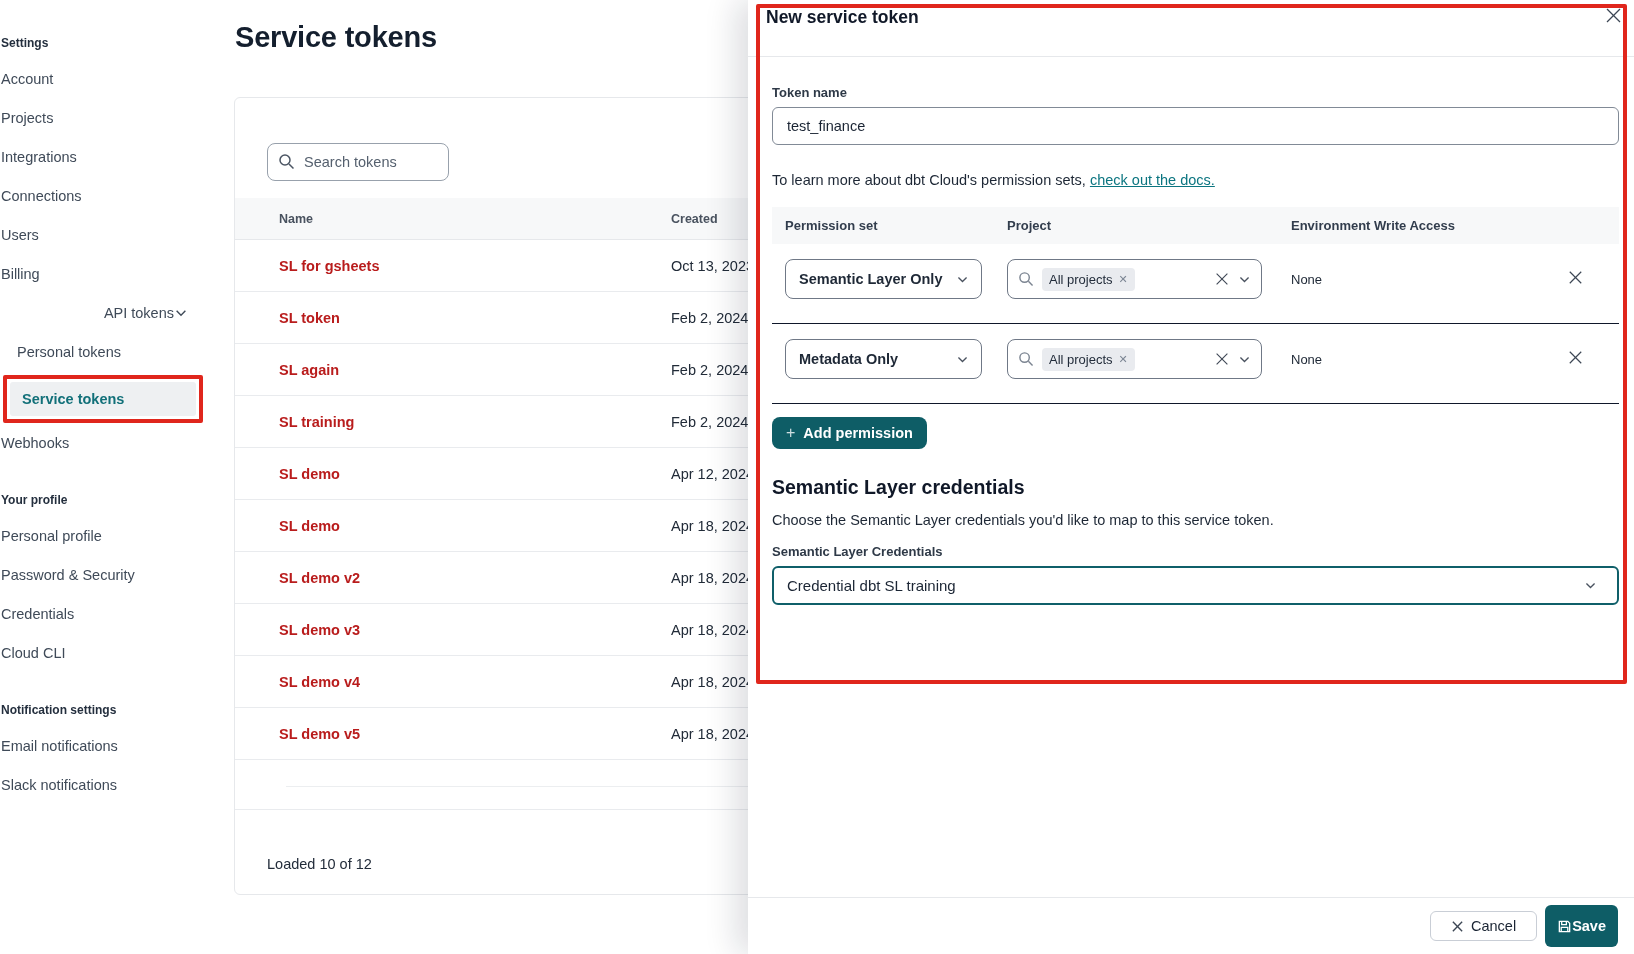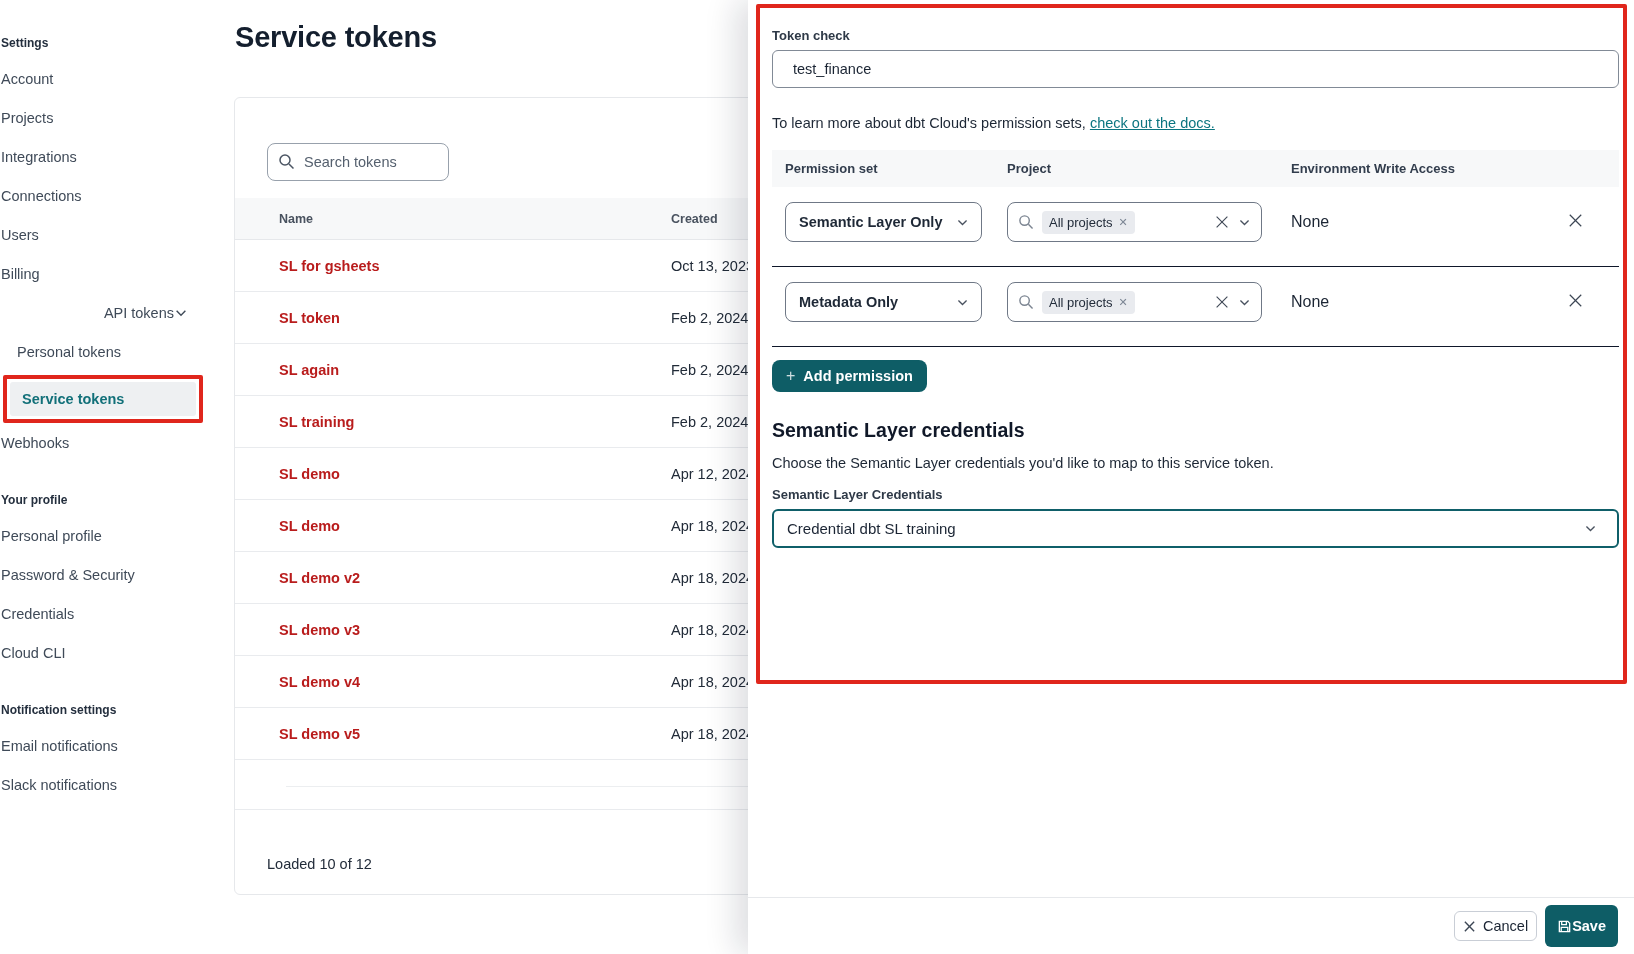--- a/index.html
+++ b/index.html
@@ -37,48 +37,48 @@
 
   
   .drawer { position: absolute; left: 748px; top: 0; width: 886px; height: 954px; background: #fff; box-shadow: -12px 0 30px rgba(16,24,40,0.14); }
   .drawer-red { position: absolute; left: 8px; top: 4px; width: 871px; height: 680px; border-radius: 2px; pointer-events: none; z-index: 50; }
   .drawer-header { height: 57px; border-bottom: 1px solid #e6e8eb; padding: 7px 0 0 18px; position: relative; }
   .drawer-title { font-size: 17.5px; font-weight: 700; color: #101828; }
   .icon-x { width: 17px; height: 17px; stroke: #3c4654; stroke-width: 1.3; fill: none; }
   .drawer-close { position: absolute; top: 7px; right: 12px; cursor: pointer; }
   .drawer-body { padding: 0 20px 0 24px; }
   .field-label { margin-top: 28px; font-size: 13px; font-weight: 600; color: #2e3947; }
-  .token-input { margin-top: 7px; width: 847px; height: 38px; border: 1px solid #818a96; border-radius: 6px; padding: 0 20px; font-size: 14.5px; font-family: inherit; color: #1a2433; outline: none; }
+  .token-input { margin-top: 7px; width: 847px; height: 38px; border: 1px solid #818a96; border-radius: 6px; padding: 0 14px; font-size: 14.5px; font-family: inherit; color: #1a2433; outline: none; }
   .docs-line { margin-top: 27px; font-size: 14.5px; color: #1d2735; }
   .docs-link { color: #0b7580; text-decoration: underline; cursor: pointer; }
 
   .perm { margin-top: 19px; width: 847px; }
   .perm-head { height: 37px; background: #f7f8f9; display: grid; grid-template-columns: 222px 284px 245px 1fr; align-items: center; padding: 0 14px 0 13px; font-size: 13px; font-weight: 600; color: #323d4d; }
   .perm-row { display: grid; grid-template-columns: 222px 284px 245px 1fr; align-items: center; padding: 15px 14px 24px 13px; border-bottom: 1px solid #0f172a; }
   .select { width: 197px; height: 40px; border: 1px solid #6f7886; border-radius: 8px; display: flex; align-items: center; justify-content: space-between; padding: 0 12px 0 13px; cursor: pointer; background: #fff; }
   .select .sel-text { font-size: 14.5px; font-weight: 600; color: #1e2836; }
   .proj-select { width: 255px; height: 40px; border: 1px solid #6f7886; border-radius: 8px; display: flex; align-items: center; padding: 0 10px; cursor: pointer; background: #fff; }
   .proj-search-icon { width: 16px; height: 16px; stroke: #7b8491; fill: none; stroke-width: 1.5; flex: 0 0 auto; }
   .chip { background: #e9ebef; border-radius: 4px; padding: 4px 7px; margin-left: 8px; font-size: 13px; color: #222c3a; display: flex; align-items: center; gap: 6px; }
   .chip-x { font-size: 11px; color: #7c8694; cursor: pointer; }
   .proj-right { margin-left: auto; display: flex; align-items: center; gap: 9px; }
-  .none-text { font-size: 16px; color: #1c2634; }
+  .none-text { font-size: 13px; color: #1c2634; }
   .row-remove { justify-self: end; margin-right: 22px; cursor: pointer; }
   .sm-chev { width: 13px; height: 13px; stroke: #49525f; fill: none; stroke-width: 1.6; }
 
   .btn-teal { margin-top: 13px; height: 32px; background: #0e5d66; border: none; border-radius: 8px; color: #fff; font-size: 14.5px; font-weight: 600; font-family: inherit; padding: 0 14px; display: inline-flex; align-items: center; gap: 8px; cursor: pointer; }
   .plus-glyph { font-size: 16px; font-weight: 400; color: rgba(255,255,255,0.8); line-height: 1; }
 
   .sl-heading { margin-top: 27px; font-size: 19.5px; font-weight: 700; color: #101828; }
   .sl-desc { margin-top: 13px; font-size: 14.5px; color: #1d2735; }
   .cred-select { margin-top: 7px; width: 847px; height: 39px; border: 2px solid #0f5f69; border-radius: 6px; display: flex; align-items: center; justify-content: space-between; padding: 0 20px 0 13px; cursor: pointer; background: #fff; }
   .cred-select .sel-text { font-size: 15px; font-weight: 400; color: #1b2534; }
 
   .drawer-footer { position: absolute; left: 0; bottom: 0; width: 100%; height: 57px; border-top: 1px solid #e6e8eb; display: flex; align-items: center; justify-content: flex-end; gap: 8px; padding-right: 16px; background: #fff; }
-  .btn-cancel { height: 30px; background: #fff; border: 1px solid #c9ced6; border-radius: 6px; font-size: 14.5px; font-family: inherit; color: #1a2433; padding: 0 8px; display: inline-flex; align-items: center; gap: 7px; cursor: pointer; }
+  .btn-cancel { height: 30px; background: #fff; border: 1px solid #c9ced6; border-radius: 6px; font-size: 14.5px; font-family: inherit; color: #1a2433; padding: 0 20px; display: inline-flex; align-items: center; gap: 7px; cursor: pointer; }
   .btn-save { height: 42px; background: #0e5d66; border: none; border-radius: 6px; color: #fff; font-size: 14.5px; font-weight: 600; font-family: inherit; padding: 0 12px; display: inline-flex; align-items: center; cursor: pointer; }
   .cancel-x { width: 13px; height: 13px; stroke: #3c4654; stroke-width: 1.5; fill: none; }
   .save-icon { width: 15px; height: 15px; stroke: #fff; stroke-width: 1.4; fill: none; }
 </style>
 </head>
 <body>
 
 <nav class="sidebar">
   <div class="side-heading">Settings</div>
   <div class="side-item">Account</div>
@@ -168,23 +168,32 @@
       <div class="empty-r1"></div>
       <div class="empty-r2"></div>
     </div>
     <div class="loaded">Loaded 10 of 12</div>
   </section>
 </main>
 
 <aside class="drawer">
   <div class="red-box drawer-red"></div>
 
+  <div class="drawer-header">
+    <span class="drawer-title">New service token</span>
+    <span class="drawer-close">
+      <svg class="icon-x" viewBox="0 0 17 17">
+          <line x1="2" y1="2" x2="15" y2="15"></line>
+          <line x1="15" y1="2" x2="2" y2="15"></line>
+        </svg>
+    </span>
+  </div>
 
   <div class="drawer-body">
-    <div class="field-label">Token check</div>
+    <div class="field-label">Token name</div>
     <input class="token-input" type="text" value="test_finance" style="">
 
     <div class="docs-line"><span>To learn more about dbt Cloud's permission sets, </span><a class="docs-link">check out the docs.</a></div>
 
     <div class="perm">
       <div class="perm-head">
         <span>Permission set</span>
         <span>Project</span>
         <span>Environment Write Access</span>
         <span></span>

